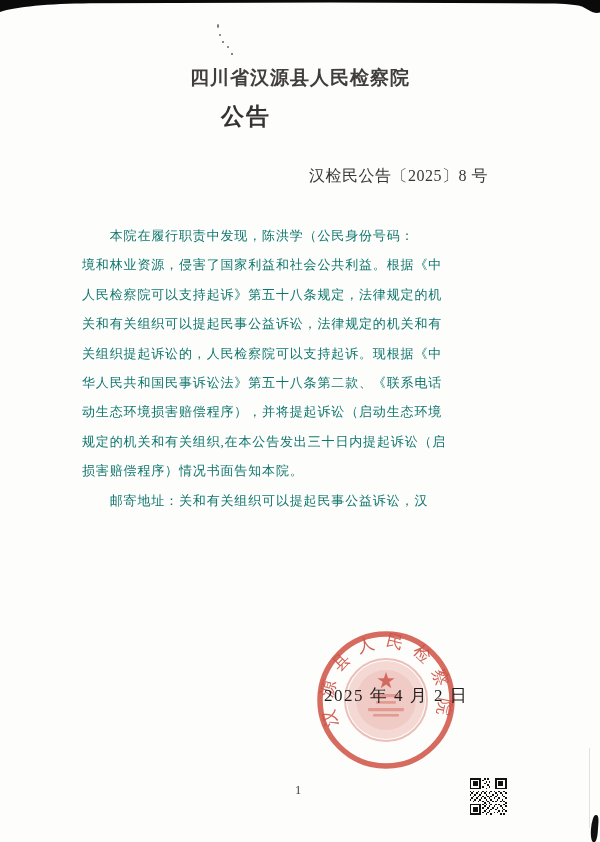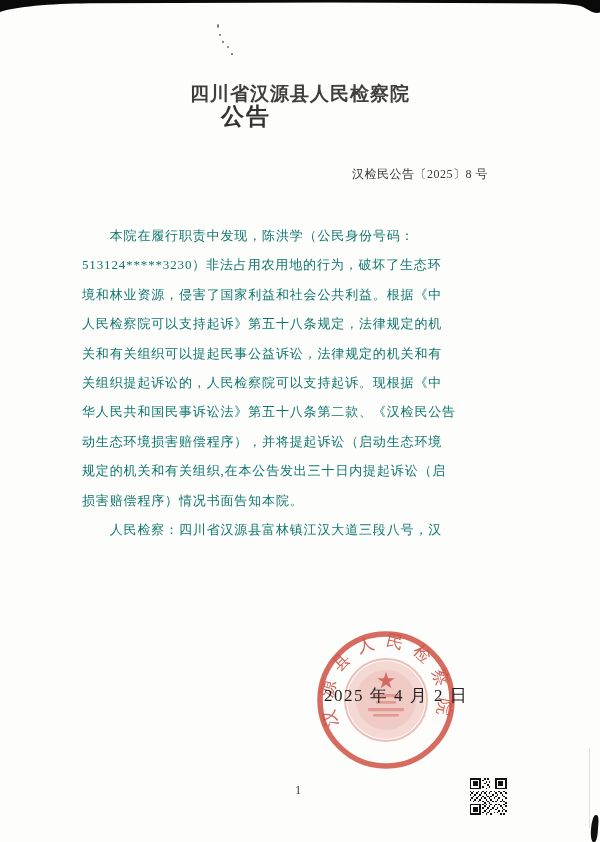--- a/index.html
+++ b/index.html
@@ -5,30 +5,30 @@
   html,body{margin:0;padding:0;background:#e9e9e9;}
   .page{
     position:relative;width:600px;height:842px;overflow:hidden;
     background:#fdfdfb;
     font-family:"Liberation Serif","DejaVu Serif",serif;
     color:#2f2d2b;
   }
   .scan-top{position:absolute;top:0;left:0;width:600px;height:18px;display:block;}
   .speck{position:absolute;background:#4a4a4a;border-radius:50%;opacity:.8;}
   .org-title{
-    position:absolute;top:81px;left:0;width:600px;text-align:center;
+    position:absolute;top:65px;left:0;width:600px;text-align:center;
     font-size:19px;letter-spacing:1px;color:#403e3b;font-weight:600;
   }
   .doc-title{
     position:absolute;top:101px;left:0;width:492px;text-align:center;
     font-size:23px;font-weight:700;letter-spacing:2px;color:#35332f;
   }
   .doc-number{
     position:absolute;top:166px;right:112px;
-    font-size:12px;letter-spacing:.5px;color:#3a3834;
+    font-size:16px;letter-spacing:.5px;color:#3a3834;
   }
   .body-text{position:absolute;top:221px;left:82px;width:450px;}
   .body-line{
     height:29.4px;line-height:29.4px;font-size:13px;letter-spacing:.85px;
     white-space:pre;color:#0f766e;
   }
   .seal-wrap{position:absolute;left:313px;top:629px;width:146px;height:145px;
     mix-blend-mode:multiply;opacity:.93;z-index:1;}
   .seal-date{
     position:absolute;left:324px;top:684px;z-index:2;
@@ -56,30 +56,29 @@
   <span class="speck" style="left:222px;top:41px;width:1.5px;height:2px;"></span>
   <span class="speck" style="left:227px;top:46px;width:2px;height:2px;"></span>
   <span class="speck" style="left:231px;top:53px;width:1.5px;height:1.5px;"></span>
 
   <div class="org-title">四川省汉源县人民检察院</div>
   <div class="doc-title">公告</div>
   <div class="doc-number">汉检民公告〔2025〕8 号</div>
 
   <div class="body-text">
     <div class="body-line">　　本院在履行职责中发现，陈洪学（公民身份号码：</div>
-    <div class="body-line">513124*****3230）非法占用农用地的行为，破坏了生态环</div>
     <div class="body-line">境和林业资源，侵害了国家利益和社会公共利益。根据《中</div>
     <div class="body-line">人民检察院可以支持起诉》第五十八条规定，法律规定的机</div>
     <div class="body-line">关和有关组织可以提起民事公益诉讼，法律规定的机关和有</div>
     <div class="body-line">关组织提起诉讼的，人民检察院可以支持起诉。现根据《中</div>
-    <div class="body-line">华人民共和国民事诉讼法》第五十八条第二款、《汉检民公告</div>
+    <div class="body-line">华人民共和国民事诉讼法》第五十八条第二款、《联系电话</div>
     <div class="body-line">动生态环境损害赔偿程序），并将提起诉讼（启动生态环境</div>
     <div class="body-line">规定的机关和有关组织,在本公告发出三十日内提起诉讼（启</div>
     <div class="body-line">损害赔偿程序）情况书面告知本院。</div>
-    <div class="body-line">　　人民检察：四川省汉源县富林镇江汉大道三段八号，汉</div>
+    <div class="body-line">　　邮寄地址：关和有关组织可以提起民事公益诉讼，汉</div>
   </div>
 
   <div class="seal-wrap">
     <svg viewBox="0 0 146 145" width="146" height="145">
       <circle cx="73" cy="71" r="66" fill="none" stroke="#cf4a3c" stroke-width="5.5" opacity=".88"></circle>
       <circle cx="73" cy="71" r="39" fill="#e5968c" opacity=".38"></circle>
       <circle cx="73" cy="71" r="30" fill="#e8a79e" opacity=".3"></circle>
       <circle cx="73" cy="71" r="41" fill="none" stroke="#d4685c" stroke-width="2" opacity=".45"></circle>
 
       <path fill="#c94537" opacity=".8" d="M73 43 L75.1 49.2 L81.6 49.2 L76.3 53.1 L78.3 59.3 L73 55.5 L67.7 59.3 L69.7 53.1 L64.4 49.2 L70.9 49.2 Z"></path>

